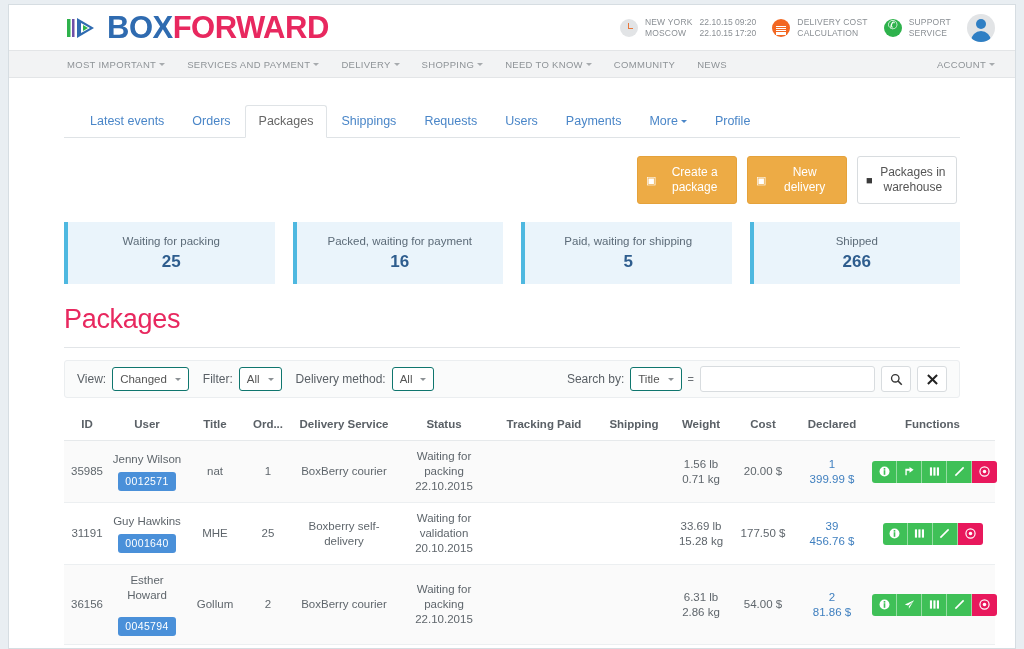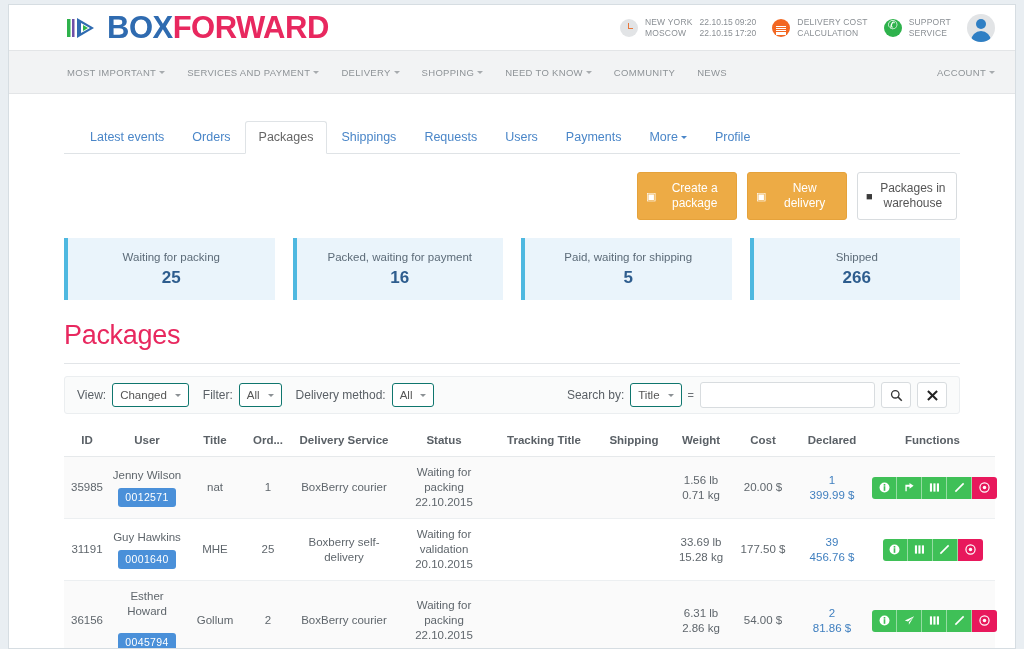--- a/index.html
+++ b/index.html
@@ -43,21 +43,21 @@
   .ic-cal:after { content:""; position:absolute; left:4px; top:8px; width:10px; height:1px;
                   box-shadow:0 2px 0 #f26722, 0 4px 0 #f26722; background:#f26722; }
   .ic-phone { background:#2eb24c; }
   .ic-phone:before { content:"\2706"; position:absolute; left:0; top:-1px; width:18px; text-align:center;
                      color:#fff; font-size:12px; }
   .avatar-c { width:28px; height:28px; border-radius:50%; background:#e2e4e6; position:relative; overflow:hidden; }
   .avatar-c:before { content:""; position:absolute; left:9px; top:5px; width:10px; height:10px; border-radius:50%; background:#2f7fc4; }
   .avatar-c:after { content:""; position:absolute; left:4px; top:17px; width:20px; height:14px; border-radius:10px 10px 0 0; background:#2f7fc4; }
 
   
-  .navbar { height:44px; background:#f2f3f4; border-top:1px solid #e3e5e7; border-bottom:1px solid #e3e5e7;
+  .navbar { height:28px; background:#f2f3f4; border-top:1px solid #e3e5e7; border-bottom:1px solid #e3e5e7;
             display:flex; align-items:center; padding:0 20px 0 58px; }
   .nav-item { font-size:9.5px; color:#8e9397; text-transform:uppercase; letter-spacing:0.3px; margin-right:22px;
               white-space:nowrap; cursor:pointer; }
   .nav-item.right { margin-left:auto; margin-right:0; }
   .caret { display:inline-block; width:0; height:0; margin-left:3px; vertical-align:middle;
            border-left:3px solid transparent; border-right:3px solid transparent; border-top:3.5px solid #a7abae; }
 
   
   .content { padding:0 55px; position:relative; }
 
@@ -302,21 +302,21 @@
           <col class="th-fn">
       </colgroup>
       <thead>
         <tr>
           <th>ID</th>
           <th>User</th>
           <th>Title</th>
           <th>Ord...</th>
           <th>Delivery Service</th>
           <th>Status</th>
-          <th>Tracking Title</th>
+          <th>Tracking Paid</th>
           <th>Shipping</th>
           <th>Weight</th>
           <th>Cost</th>
           <th>Declared</th>
           <th>Functions</th>
         </tr>
       </thead>
       <tbody>
 
         <tr class="alt">

